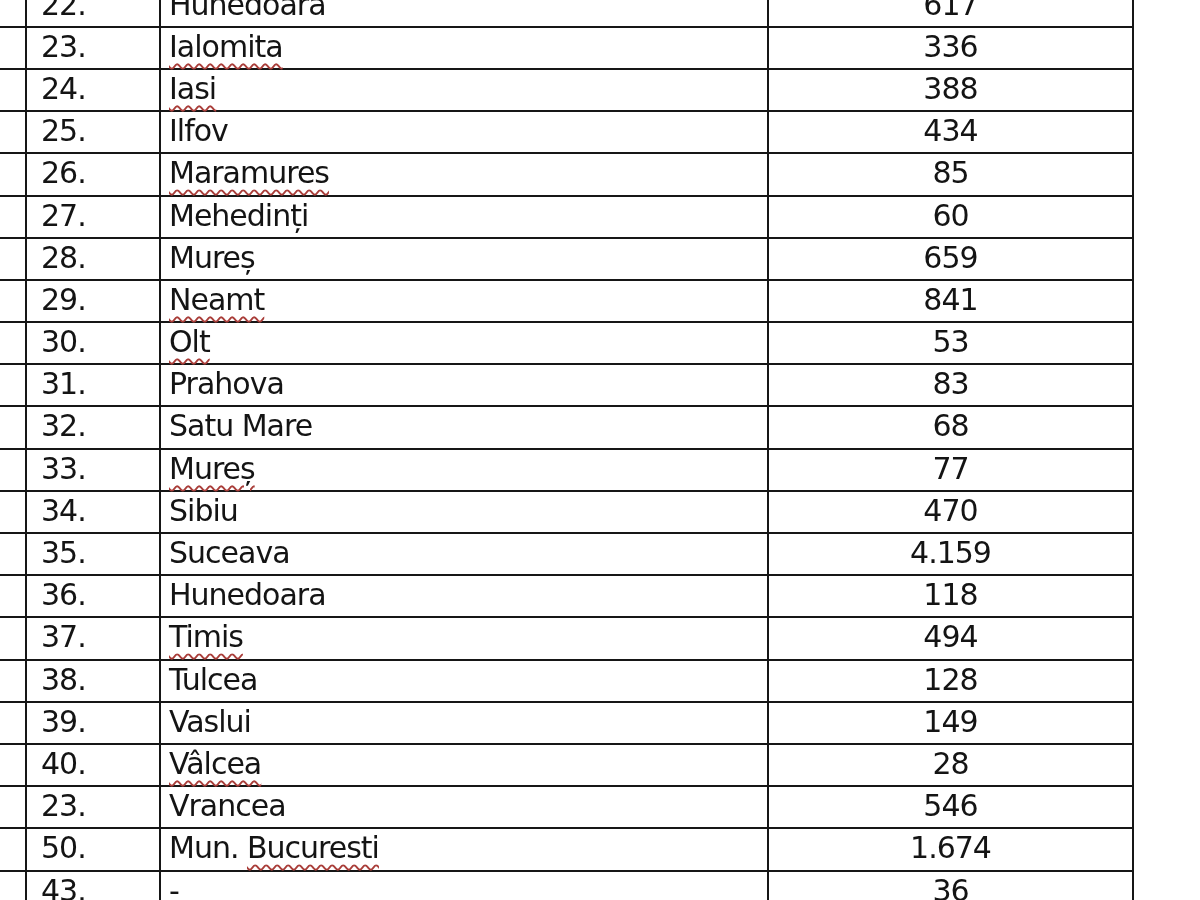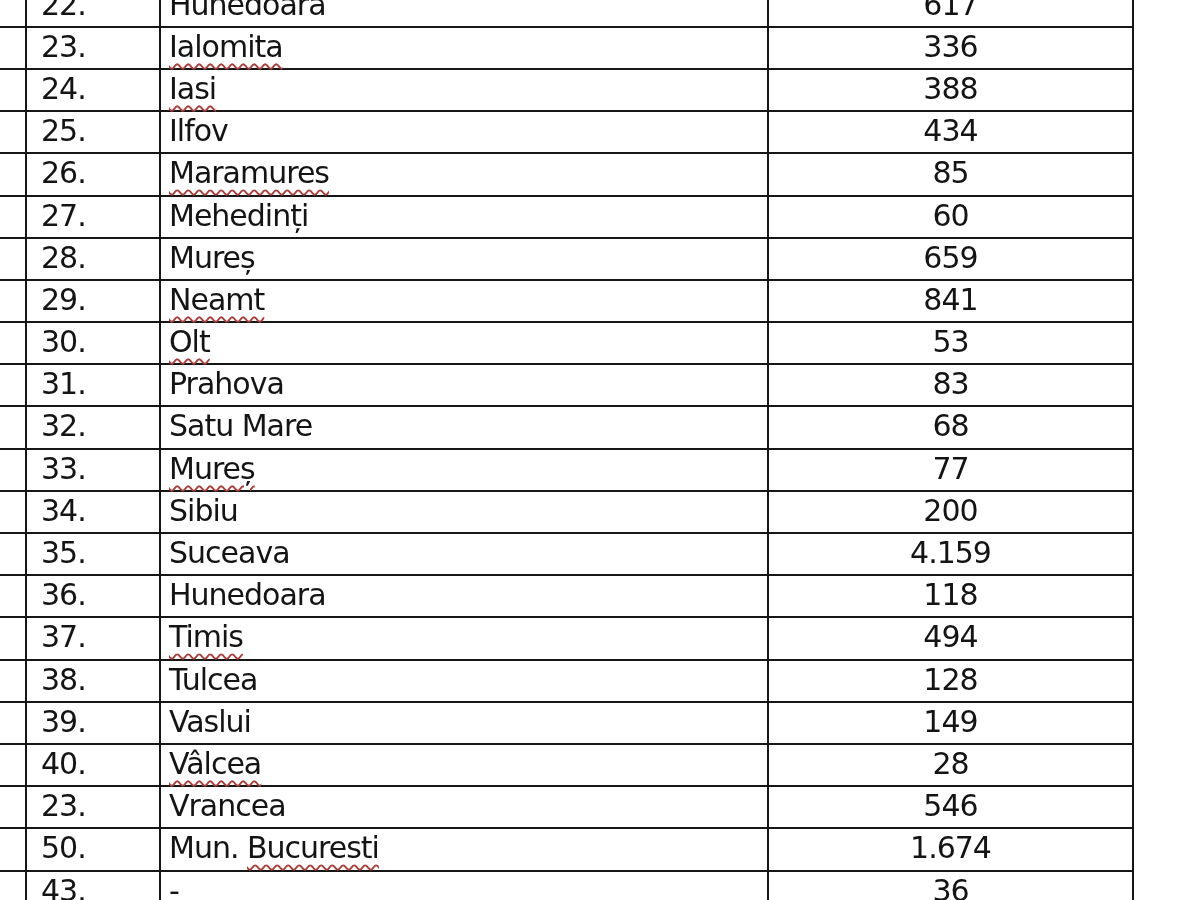--- a/index.html
+++ b/index.html
@@ -138,21 +138,21 @@
         <tr>
     <td class="bleed-cell"></td>
     <td class="num-cell">33.</td>
     <td class="name-cell"><span class="sq">Mureș</span></td>
     <td class="val-cell">77</td>
   </tr>
         <tr>
     <td class="bleed-cell"></td>
     <td class="num-cell">34.</td>
     <td class="name-cell">Sibiu</td>
-    <td class="val-cell">200</td>
+    <td class="val-cell">470</td>
   </tr>
         <tr>
     <td class="bleed-cell"></td>
     <td class="num-cell">35.</td>
     <td class="name-cell">Suceava</td>
     <td class="val-cell">4.159</td>
   </tr>
         <tr>
     <td class="bleed-cell"></td>
     <td class="num-cell">36.</td>

